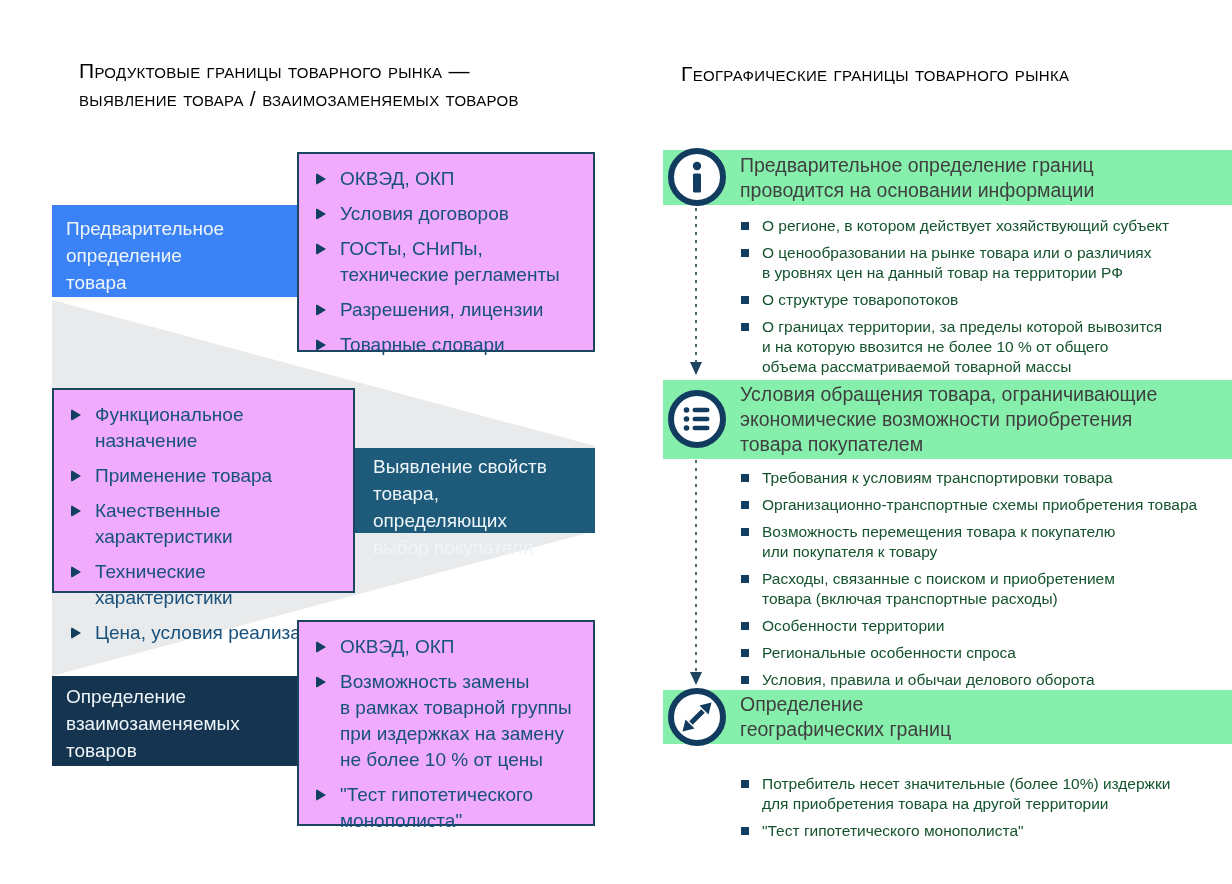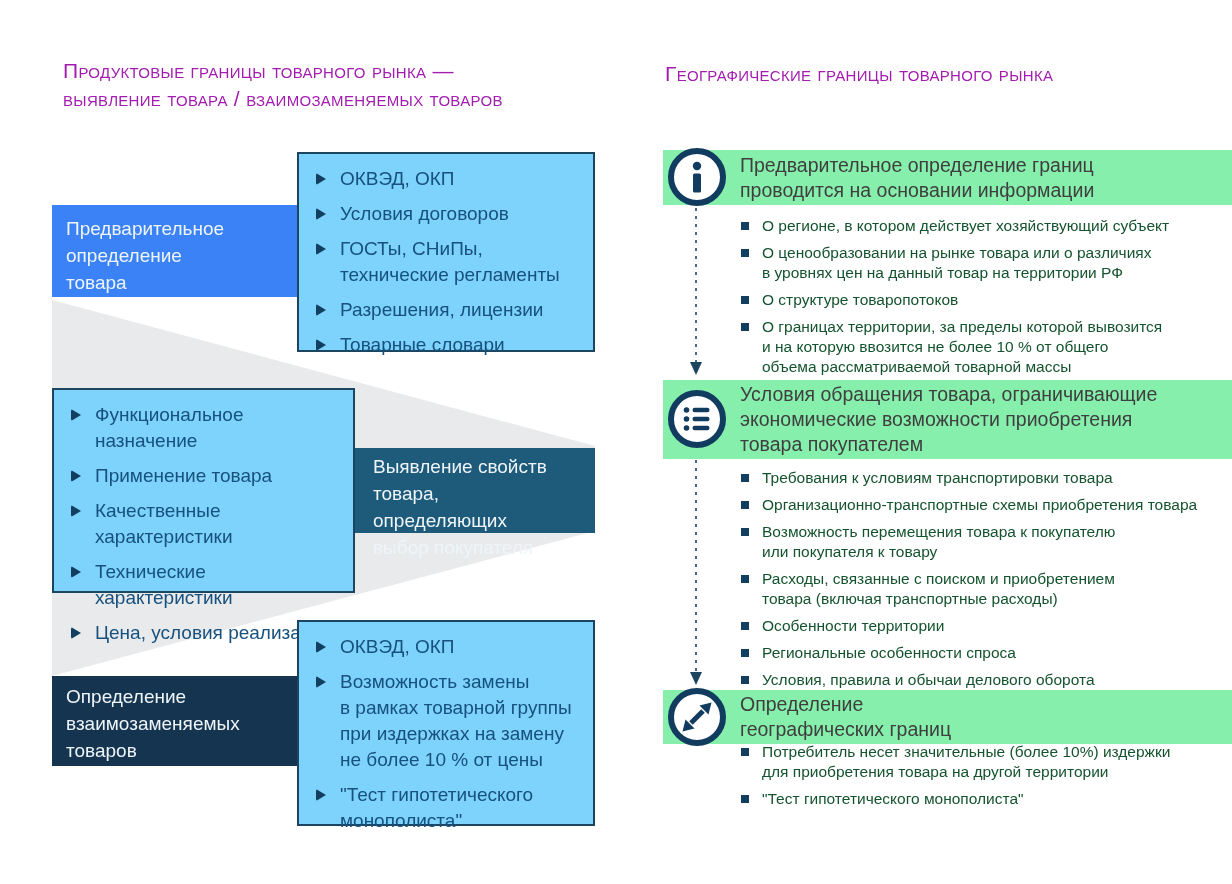--- a/index.html
+++ b/index.html
@@ -3,31 +3,31 @@
 <meta charset="utf-8">
 <style>
   html,body{margin:0;padding:0;background:#fff;}
   .canvas{
     position:relative;width:1232px;height:884px;background:#ffffff;
     font-family:"Liberation Sans","DejaVu Sans",sans-serif;overflow:hidden;
   }
   .abs{position:absolute;}
   
   .col-title{
-    position:absolute;font-size:21px;line-height:28px;color:#a21caf;
-    font-variant:small-caps;letter-spacing:.3px;white-space:pre-line;font-weight:500;
+    position:absolute;font-size:21px;line-height:28px;color:#000000;
+    font-variant:small-caps;letter-spacing:.3px;white-space:pre-line;font-weight:500;margin-left:16px;
   }
   
   .dark-box{
     position:absolute;box-sizing:border-box;color:#eef5f9;
     font-size:19px;line-height:27px;padding:10px 14px;white-space:pre-line;
   }
   
   .white-box{
-    position:absolute;box-sizing:border-box;background:#7dd3fc;
+    position:absolute;box-sizing:border-box;background:#f0abfc;
     border:2px solid #1c4660;padding:12px 10px 0 14px;
   }
   .tri-list{list-style:none;margin:0;padding:0;}
   .tri-list li{
     position:relative;padding-left:27px;font-size:19px;line-height:26px;
     color:#17517e;margin-bottom:9px;white-space:pre-line;
   }
   .tri-list li::before{
     content:"";position:absolute;left:3px;top:7px;width:0;height:0;
     border-left:10px solid #123f60;border-top:6px solid transparent;
@@ -161,19 +161,19 @@
   <div class="bar" style="top:690px;height:54px;">Определение
 географических границ</div>
   <div class="icon-wrap" style="left:666px;top:686px;">
     <svg width="62" height="62" viewBox="0 0 62 62">
       <circle cx="31" cy="31" r="26" fill="#ffffff" stroke="#123C5F" stroke-width="6"></circle>
       <line x1="25" y1="37" x2="37" y2="25" stroke="#123C5F" stroke-width="5"></line>
       <polygon points="45.5,16.5 33.5,19.5 42.5,28.5" fill="#123C5F"></polygon>
       <polygon points="16.5,45.5 28.5,42.5 19.5,33.5" fill="#123C5F"></polygon>
     </svg>
   </div>
-  <ul class="sq-list" style="top:742px;">
+  <ul class="sq-list" style="top:774px;">
     <li>Потребитель несет значительные (более 10%) издержки
 для приобретения товара на другой территории</li>
     <li>"Тест гипотетического монополиста"</li>
   </ul>
 
 </div>
 
 </body></html>

